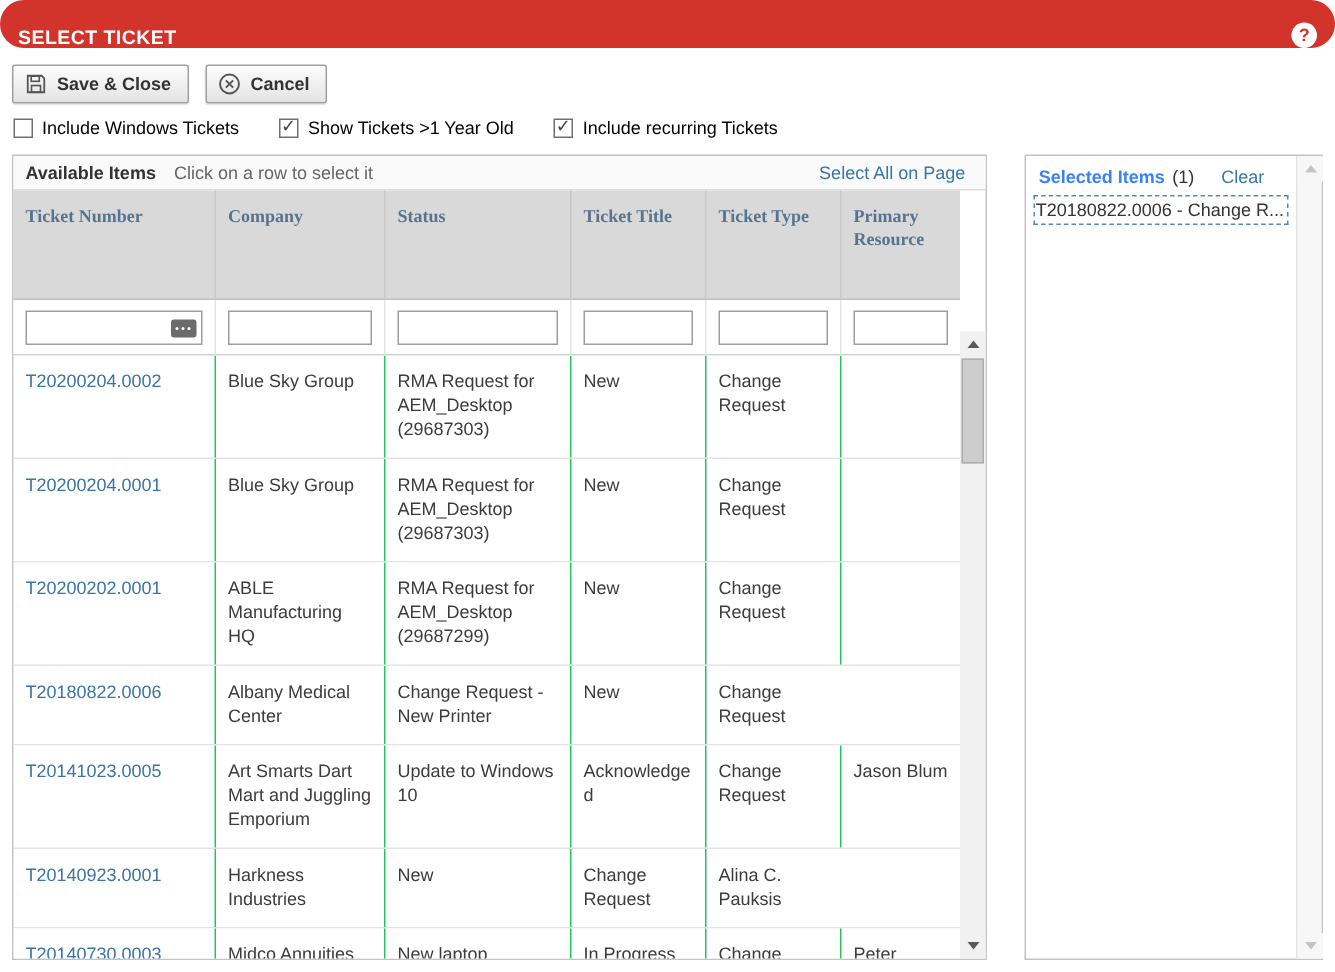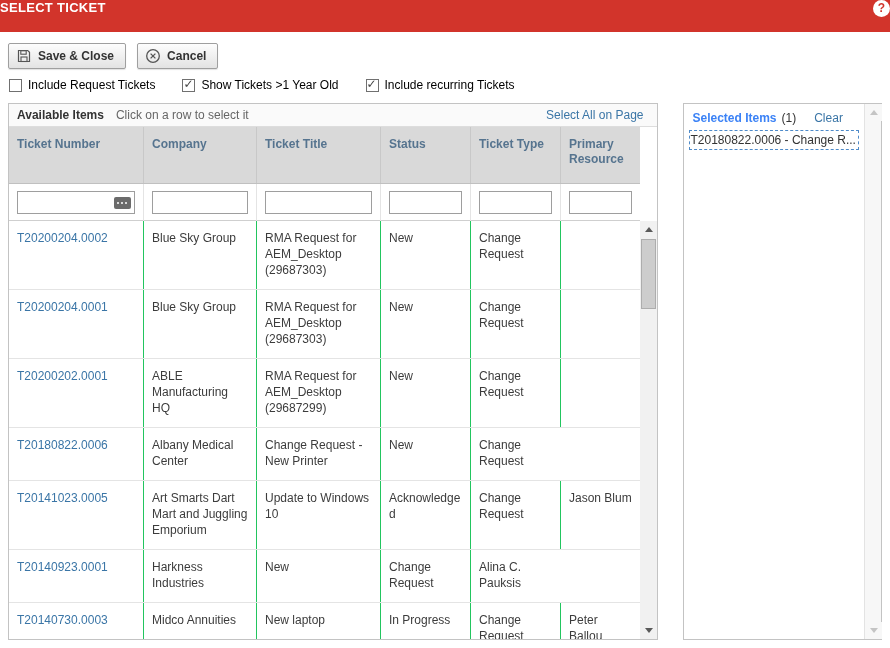--- a/index.html
+++ b/index.html
@@ -5,21 +5,21 @@
   :root{
     --accent:#D2342B;
     --link:#3A75A6;
     --gridhead:#56748F;
   }
   *{box-sizing:border-box;}
   body{margin:0;background:#fff;font-family:"Liberation Sans","DejaVu Sans",sans-serif;font-size:12px;color:#3c3c3c;}
   .dialog{width:890px;height:648px;position:relative;background:#fff;overflow:hidden;}
 
   
-  .titlebar{height:32px;background:var(--accent);color:#fff;display:flex;align-items:flex-start;padding:0 0;}
+  .titlebar{height:32px;background:var(--accent);color:#fff;display:flex;align-items:flex-end;padding:0 12px;border-radius:16px;}
   .titlebar .title{font-weight:bold;font-size:13px;letter-spacing:.3px;}
   .help{margin-left:auto;width:17px;height:17px;border-radius:50%;background:#fff;color:var(--accent);
         font-weight:bold;font-size:12px;line-height:17px;text-align:center;cursor:pointer;}
 
   
   .toolbar{padding:11px 8px 8px;display:flex;align-items:center;}
   .tbtn{display:inline-flex;align-items:center;gap:6px;height:26px;padding:0 11px 0 7px;margin-right:11px;
         border:1px solid #9f9f9f;border-radius:2px;background:linear-gradient(#fdfdfd,#e3e3e3);
         font-family:inherit;font-size:12px;font-weight:bold;color:#333;cursor:pointer;box-shadow:0 1px 1px rgba(0,0,0,.12);}
   .tbtn svg{display:block;}
@@ -39,21 +39,21 @@
 
   
   .strip{height:23px;flex:none;display:flex;align-items:center;background:#fafafa;border-bottom:1px solid #ddd;padding:0 8px;}
   .strip .ptitle{font-weight:bold;color:#333;}
   .strip .hint{color:#666;margin-left:12px;}
   .link{color:var(--link);text-decoration:none;cursor:pointer;}
   .strip .selall{margin-left:auto;padding-right:6px;}
 
   
   .gridrow{display:grid;grid-template-columns:135px 113px 124px 90px 90px minmax(0,1fr);margin-right:17px;}
-  .grid-header{height:57px;flex:none;background:#d9d9d9;border-bottom:1px solid #c0c0c0;}
+  .grid-header{height:73px;flex:none;background:#d9d9d9;border-bottom:1px solid #c0c0c0;font-family:Liberation Serif, serif;}
   .hcell{padding:10px 8px;color:var(--gridhead);font-weight:bold;border-right:1px solid #c8c8c8;line-height:15px;cursor:pointer;}
   .hcell:last-child{border-right:none;}
   .grid-filter{height:37px;flex:none;background:#fff;border-bottom:1px solid #cfcfcf;}
   .fcell{padding:7px 8px;border-right:1px solid #e4e4e4;position:relative;}
   .fcell:last-child{border-right:none;}
   .finput{width:100%;height:23px;border:1px solid #9e9e9e;padding:2px 4px;font-family:inherit;font-size:12px;background:#fff;}
   .fcell.first .finput{padding-right:24px;}
   .fbtn{position:absolute;right:12px;top:13px;width:17px;height:12px;background:#6b6b6b;border-radius:2px;cursor:pointer;}
   .fbtn::after{content:"";position:absolute;left:7px;top:5px;width:2px;height:2px;border-radius:50%;
                background:#fff;box-shadow:-4px 0 0 #fff,4px 0 0 #fff;}
@@ -111,21 +111,21 @@
           <path d="M5.6 5.6l4.8 4.8M10.4 5.6l-4.8 4.8" stroke="#555" stroke-width="1.3"></path>
         </svg>
       </span>
       <span>Cancel</span>
     </button>
   </div>
 
   <div class="cbrow">
       <label class="cbitem">
         <span class="cb"></span>
-        <span class="cbtext">Include Request Tickets</span>
+        <span class="cbtext">Include Windows Tickets</span>
       </label>
       <label class="cbitem">
         <span class="cb checked"></span>
         <span class="cbtext">Show Tickets &gt;1 Year Old</span>
       </label>
       <label class="cbitem">
         <span class="cb checked"></span>
         <span class="cbtext">Include recurring Tickets</span>
       </label>
     </div>
@@ -135,22 +135,22 @@
     <div class="panel avail">
       <div class="strip">
         <span class="ptitle">Available Items</span>
         <span class="hint">Click on a row to select it</span>
         <a class="link selall">Select All on Page</a>
       </div>
 
       <div class="gridrow grid-header">
           <div class="hcell">Ticket Number</div>
           <div class="hcell">Company</div>
+          <div class="hcell">Status</div>
           <div class="hcell">Ticket Title</div>
-          <div class="hcell">Status</div>
           <div class="hcell">Ticket Type</div>
           <div class="hcell">Primary Resource</div>
         </div>
       <div class="gridrow grid-filter">
           <div class="fcell first"><input class="finput" style=""><span class="fbtn"></span></div>
           <div class="fcell"><input class="finput" style=""></div>
           <div class="fcell"><input class="finput" style=""></div>
           <div class="fcell"><input class="finput" style=""></div>
           <div class="fcell"><input class="finput" style=""></div>
           <div class="fcell"><input class="finput" style=""></div>

